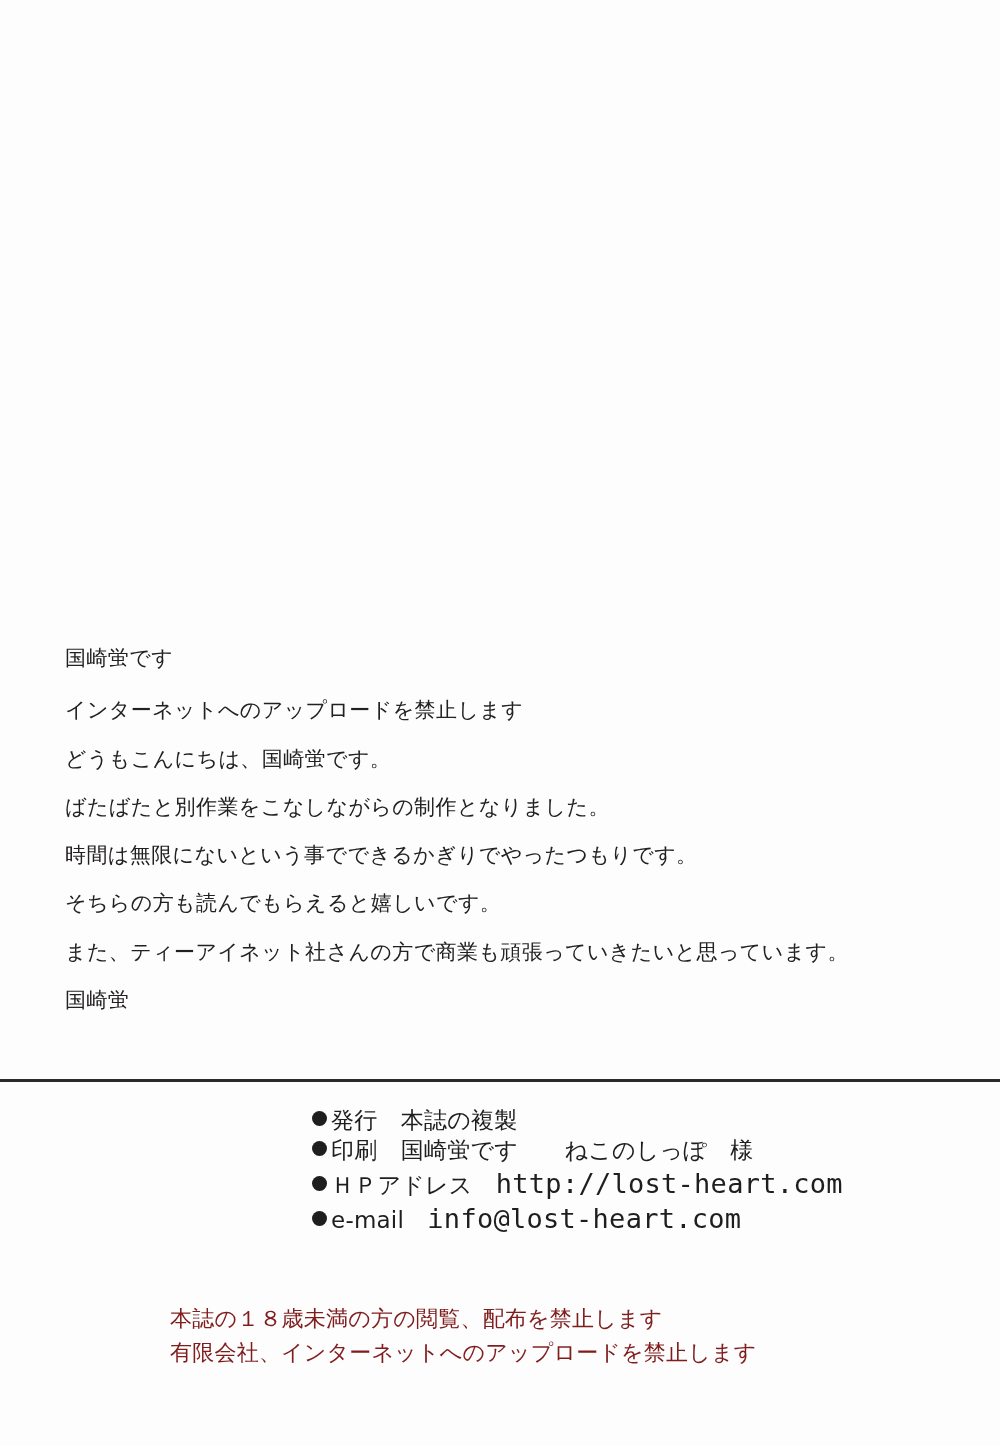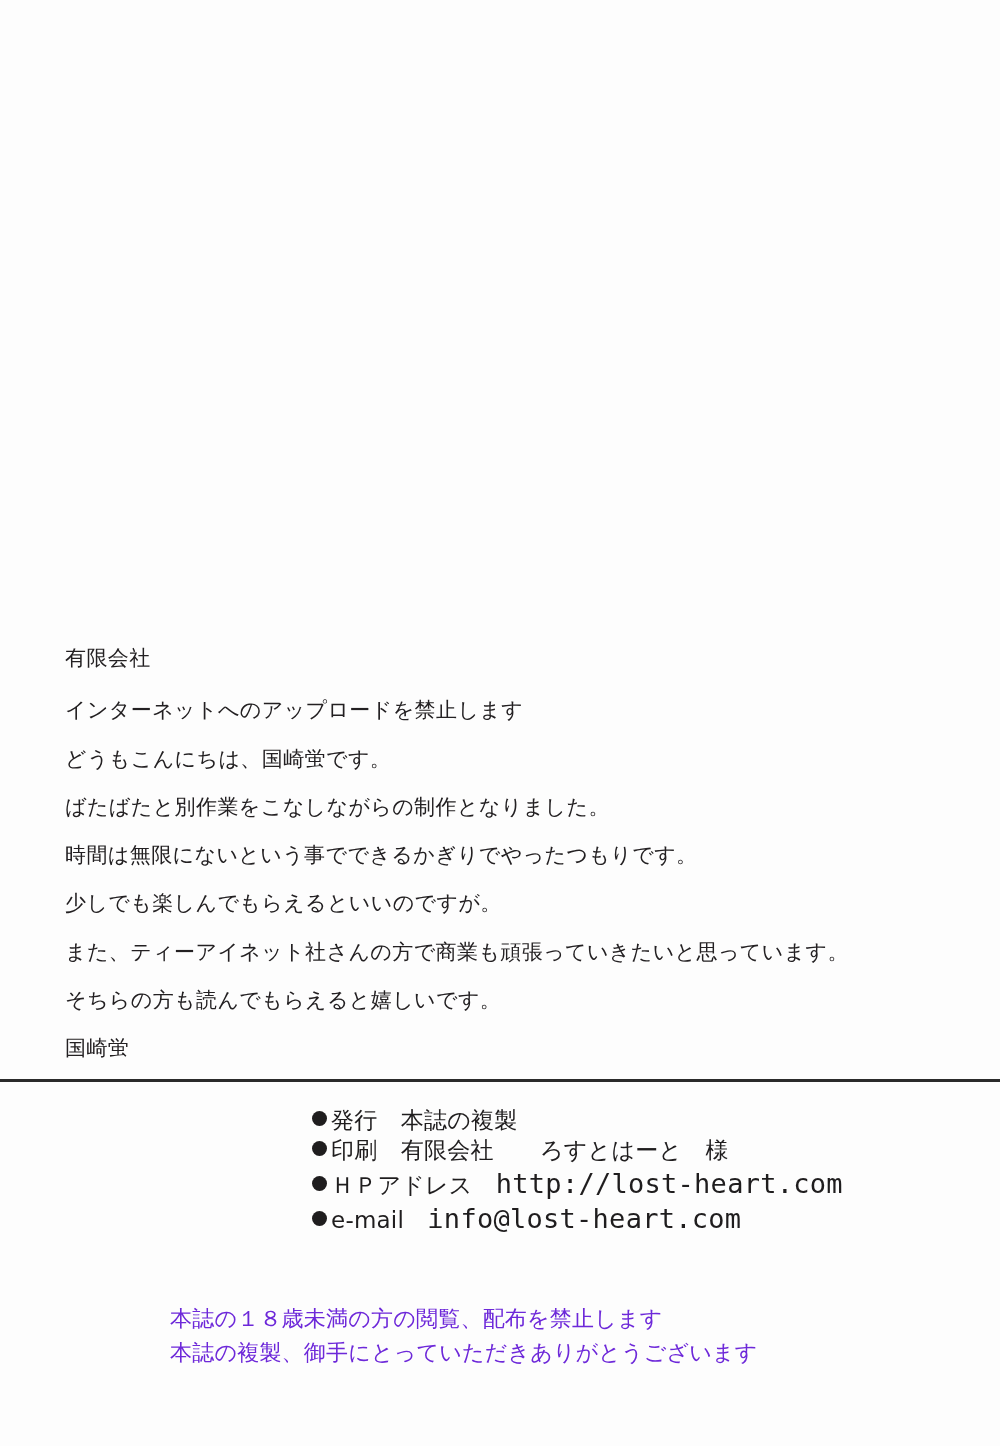--- a/index.html
+++ b/index.html
@@ -91,65 +91,64 @@
     position: absolute;
     left: 170px;
     top: 1305px;
     width: 760px;
   }
   .notice p {
     margin: 0 0 6px 0;
     font-size: 22px;
     line-height: 1.28;
     letter-spacing: 0.01em;
-    color: #6d28d9;
+    color: #7f1d1d;
     white-space: nowrap;
   }
   .notice p:last-child { margin-bottom: 0; }
 </style>
 </head>
 <body>
 
 <div class="page">
 
   <div class="afterword">
-    <p class="title">有限会社</p>
+    <p class="title">国崎蛍です</p>
     <p>インターネットへのアップロードを禁止します</p>
     <p>どうもこんにちは、国崎蛍です。</p>
     <p>ばたばたと別作業をこなしながらの制作となりました。</p>
     <p>時間は無限にないという事でできるかぎりでやったつもりです。</p>
-    <p>少しでも楽しんでもらえるといいのですが。</p>
+    <p>そちらの方も読んでもらえると嬉しいです。</p>
     <p>また、ティーアイネット社さんの方で商業も頑張っていきたいと思っています。</p>
-    <p>そちらの方も読んでもらえると嬉しいです。</p>
     <p class="signature">国崎蛍</p>
   </div>
 
   <div class="rule"></div>
 
   <div class="colophon">
     <div class="row">
       <span class="bullet"></span>
       <span>発行　本誌の複製</span>
       <span class="mono"></span>
     </div>
     <div class="row">
       <span class="bullet"></span>
-      <span>印刷　有限会社　　ろすとはーと　様</span>
+      <span>印刷　国崎蛍です　　ねこのしっぽ　様</span>
       <span class="mono"></span>
     </div>
     <div class="row">
       <span class="bullet"></span>
       <span>ＨＰアドレス　</span>
       <span class="mono">http://lost-heart.com</span>
     </div>
     <div class="row">
       <span class="bullet"></span>
       <span>e-mail　</span>
       <span class="mono">info@lost-heart.com</span>
     </div>
   </div>
 
   <div class="notice">
     <p>本誌の１８歳未満の方の閲覧、配布を禁止します</p>
-    <p>本誌の複製、御手にとっていただきありがとうございます</p>
+    <p>有限会社、インターネットへのアップロードを禁止します</p>
   </div>
 
 </div>
 
 </body></html>

